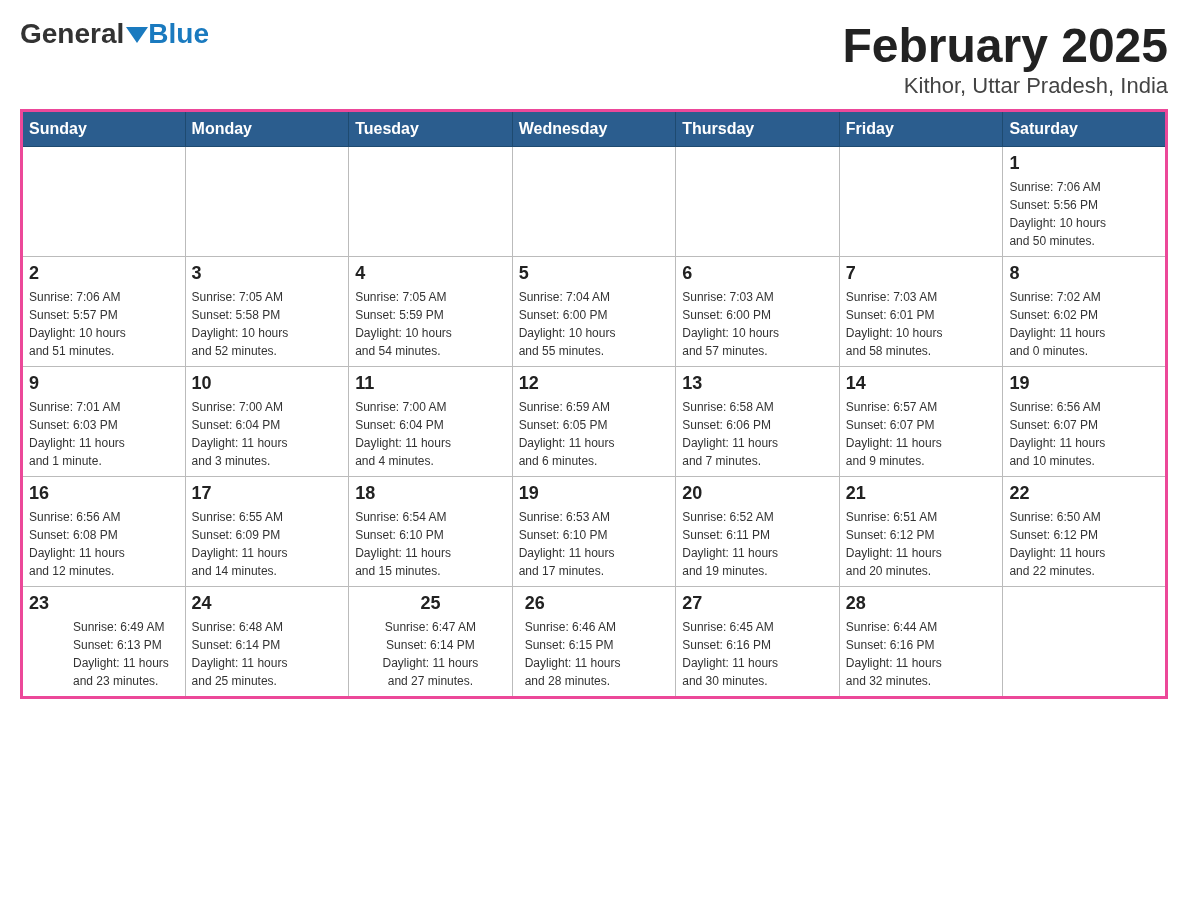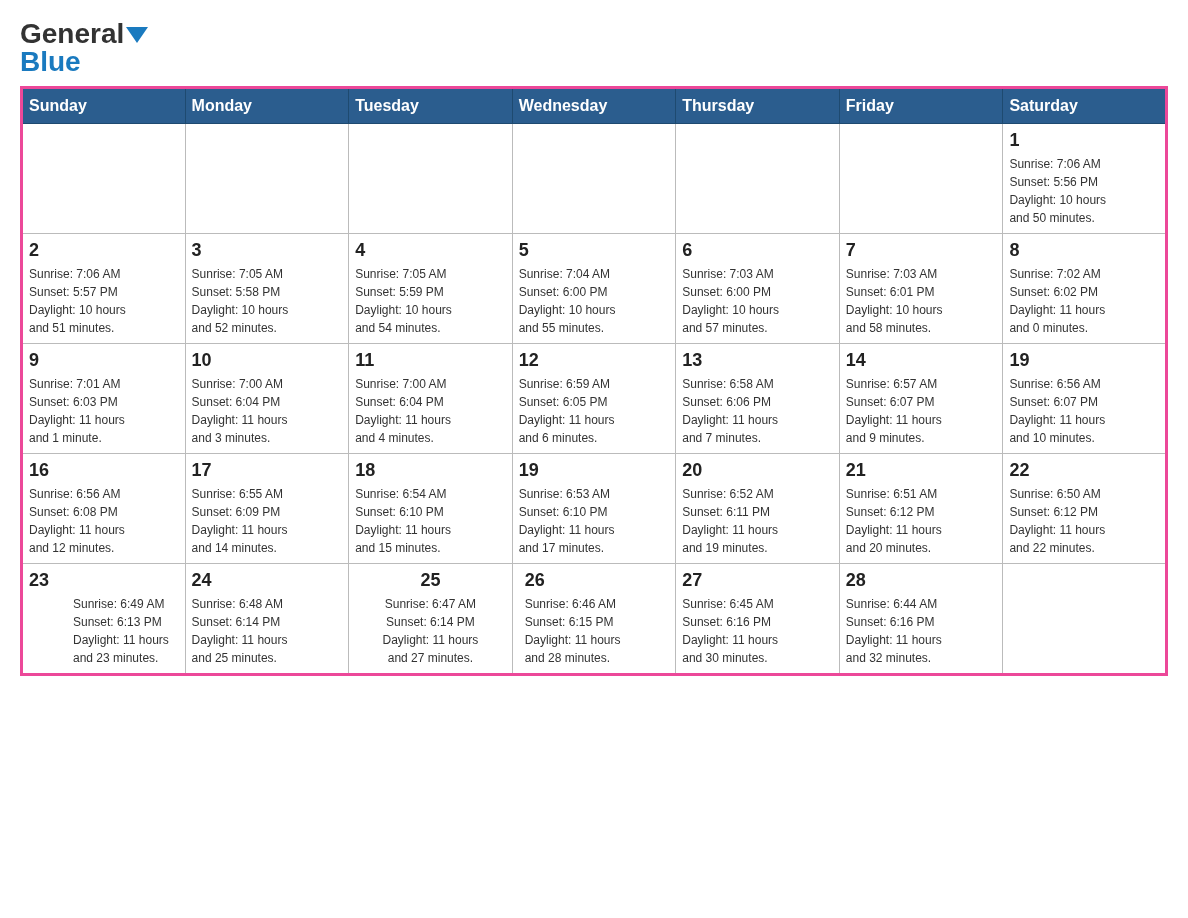--- a/index.html
+++ b/index.html
@@ -11,21 +11,21 @@
       min-height: 918px;
     }
     .header {
       display: flex;
       justify-content: space-between;
       align-items: flex-start;
       margin-bottom: 10px;
     }
     .logo {
       display: flex;
-      flex-direction: column;
+      flex-direction: row;
       align-items: flex-start;
     }
     .logo-text-general {
       font-size: 28px;
       font-weight: bold;
       color: #333;
       line-height: 1;
     }
     .logo-text-blue {
       font-size: 28px;
@@ -90,20 +90,24 @@
 <div class="header">
   <div class="logo">
     <div class="logo-top-row">
       <span class="logo-text-general">General</span>
       <svg width="22" height="16" viewBox="0 0 22 16" style="margin-left:2px;margin-top:2px;">
         <polygon points="0,0 22,0 11,16" fill="#1a7abf"></polygon>
       </svg>
     </div>
     <span class="logo-text-blue">Blue</span>
   </div>
+  <div class="title-block">
+    <h1>February 2025</h1>
+    <h2>Kithor, Uttar Pradesh, India</h2>
+  </div>
 </div>
 
 <table class="calendar">
   <thead>
     <tr>
     <th>Sunday</th>
         <th>Monday</th>
         <th>Tuesday</th>
         <th>Wednesday</th>
         <th>Thursday</th>

